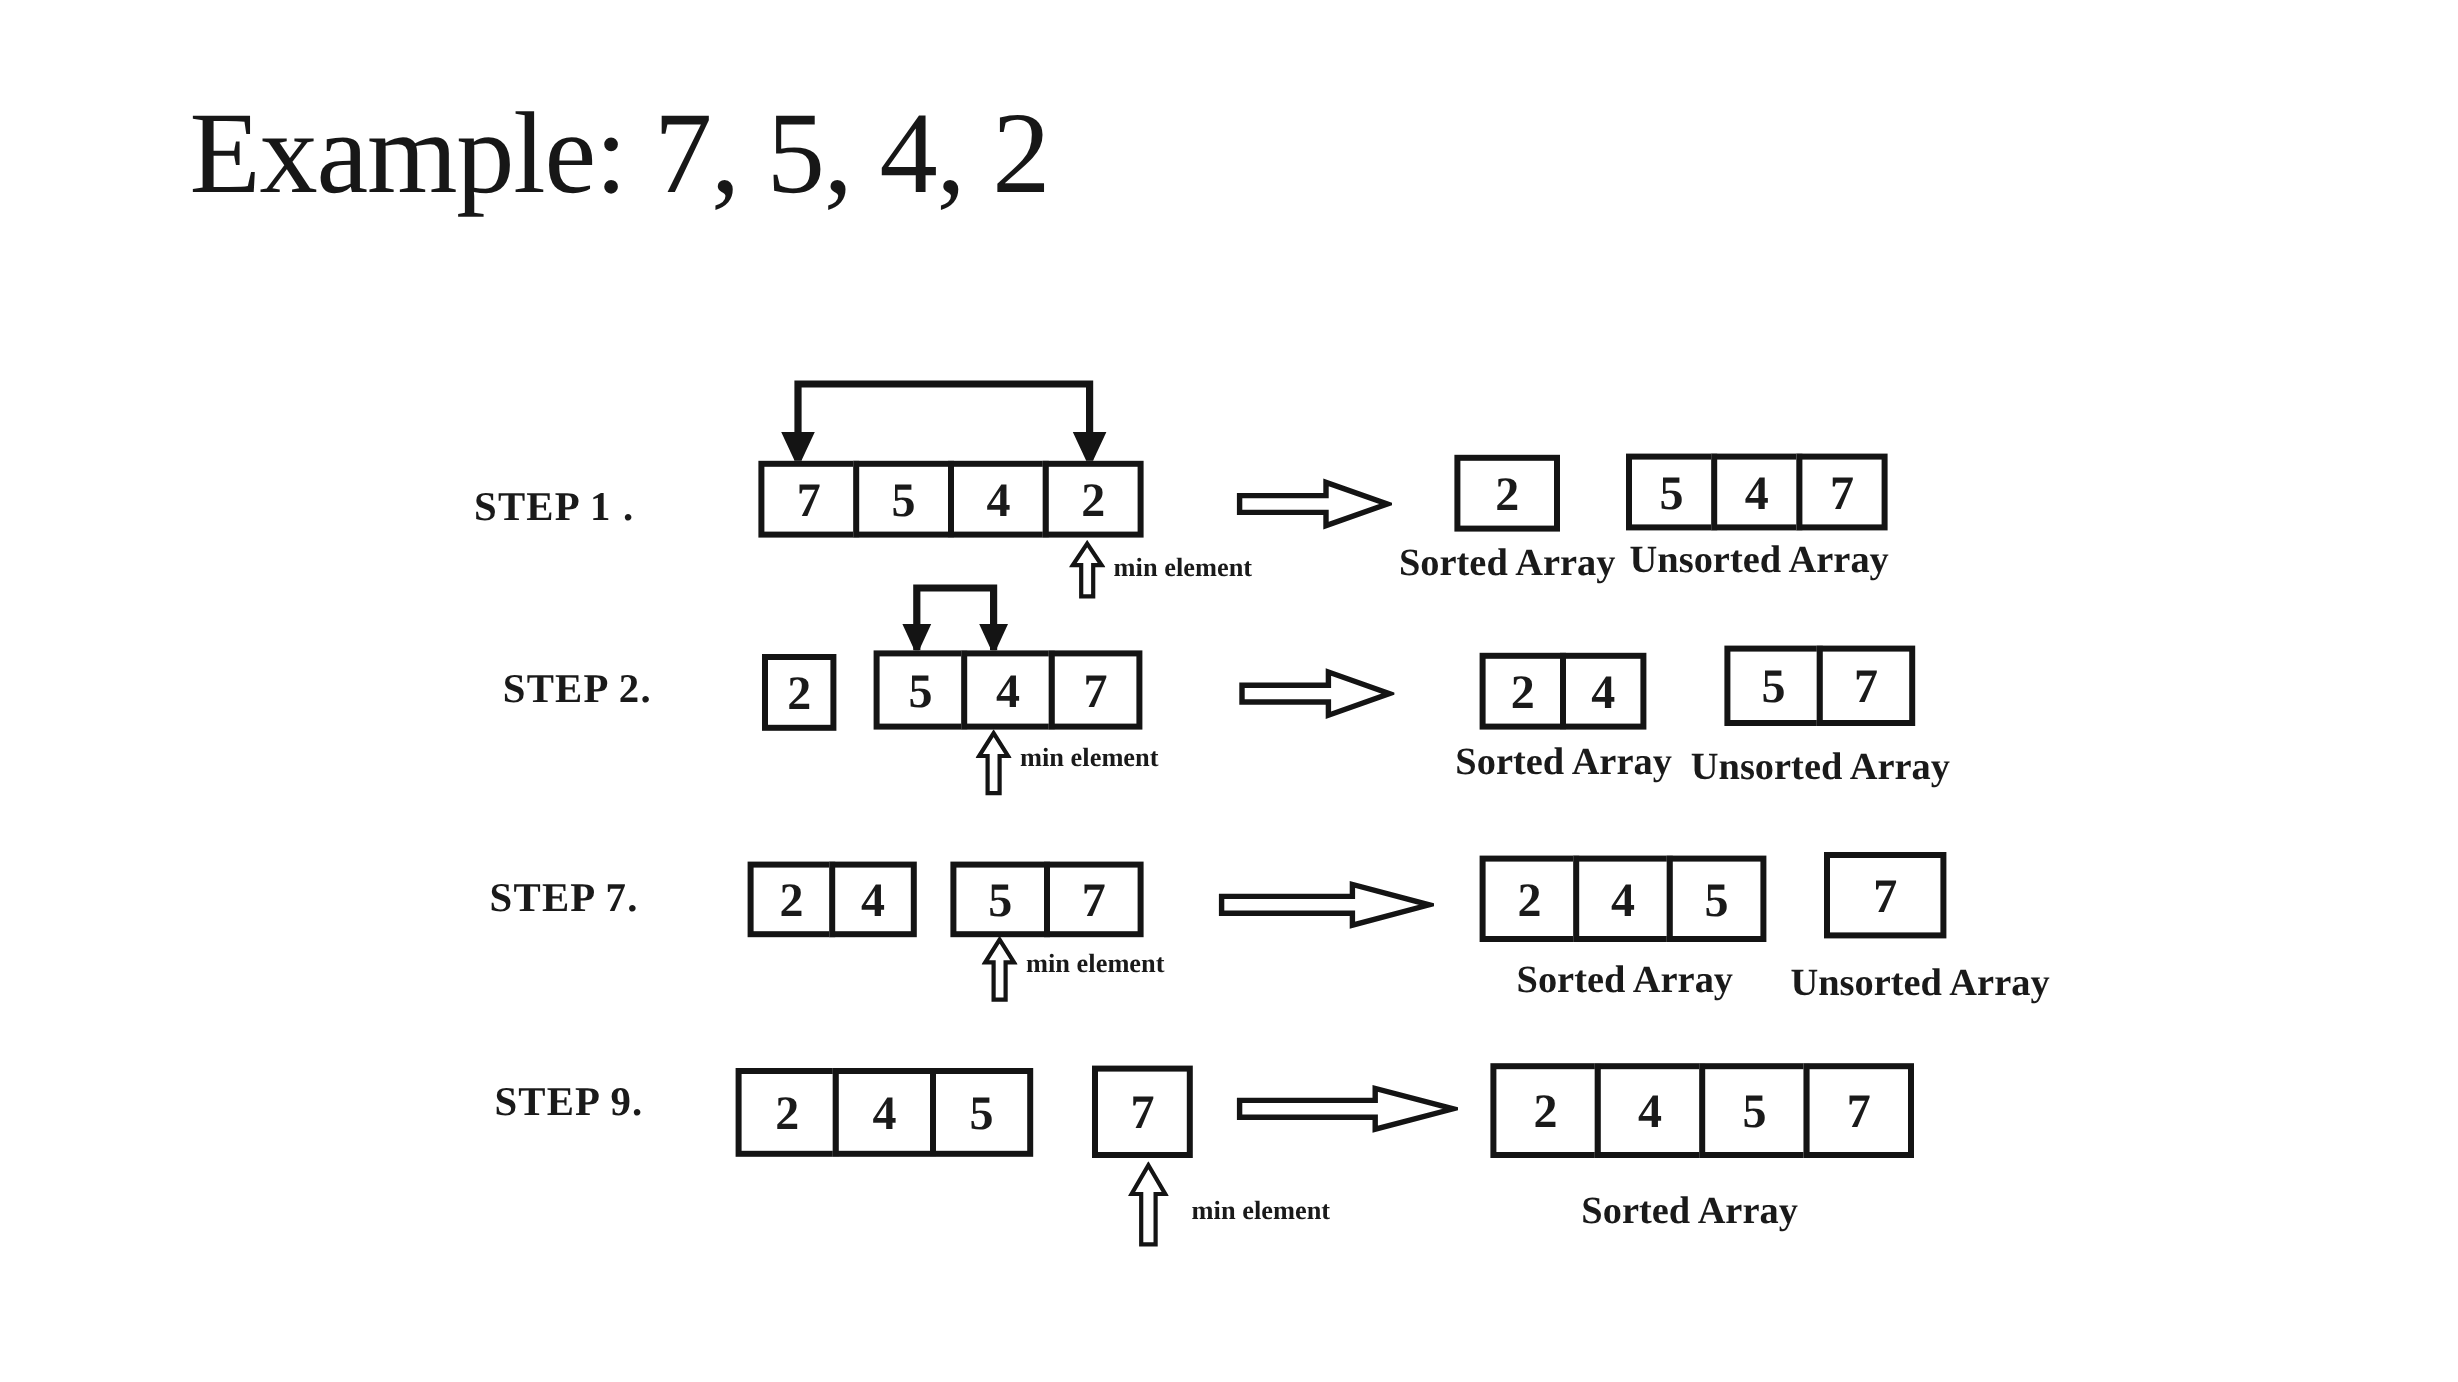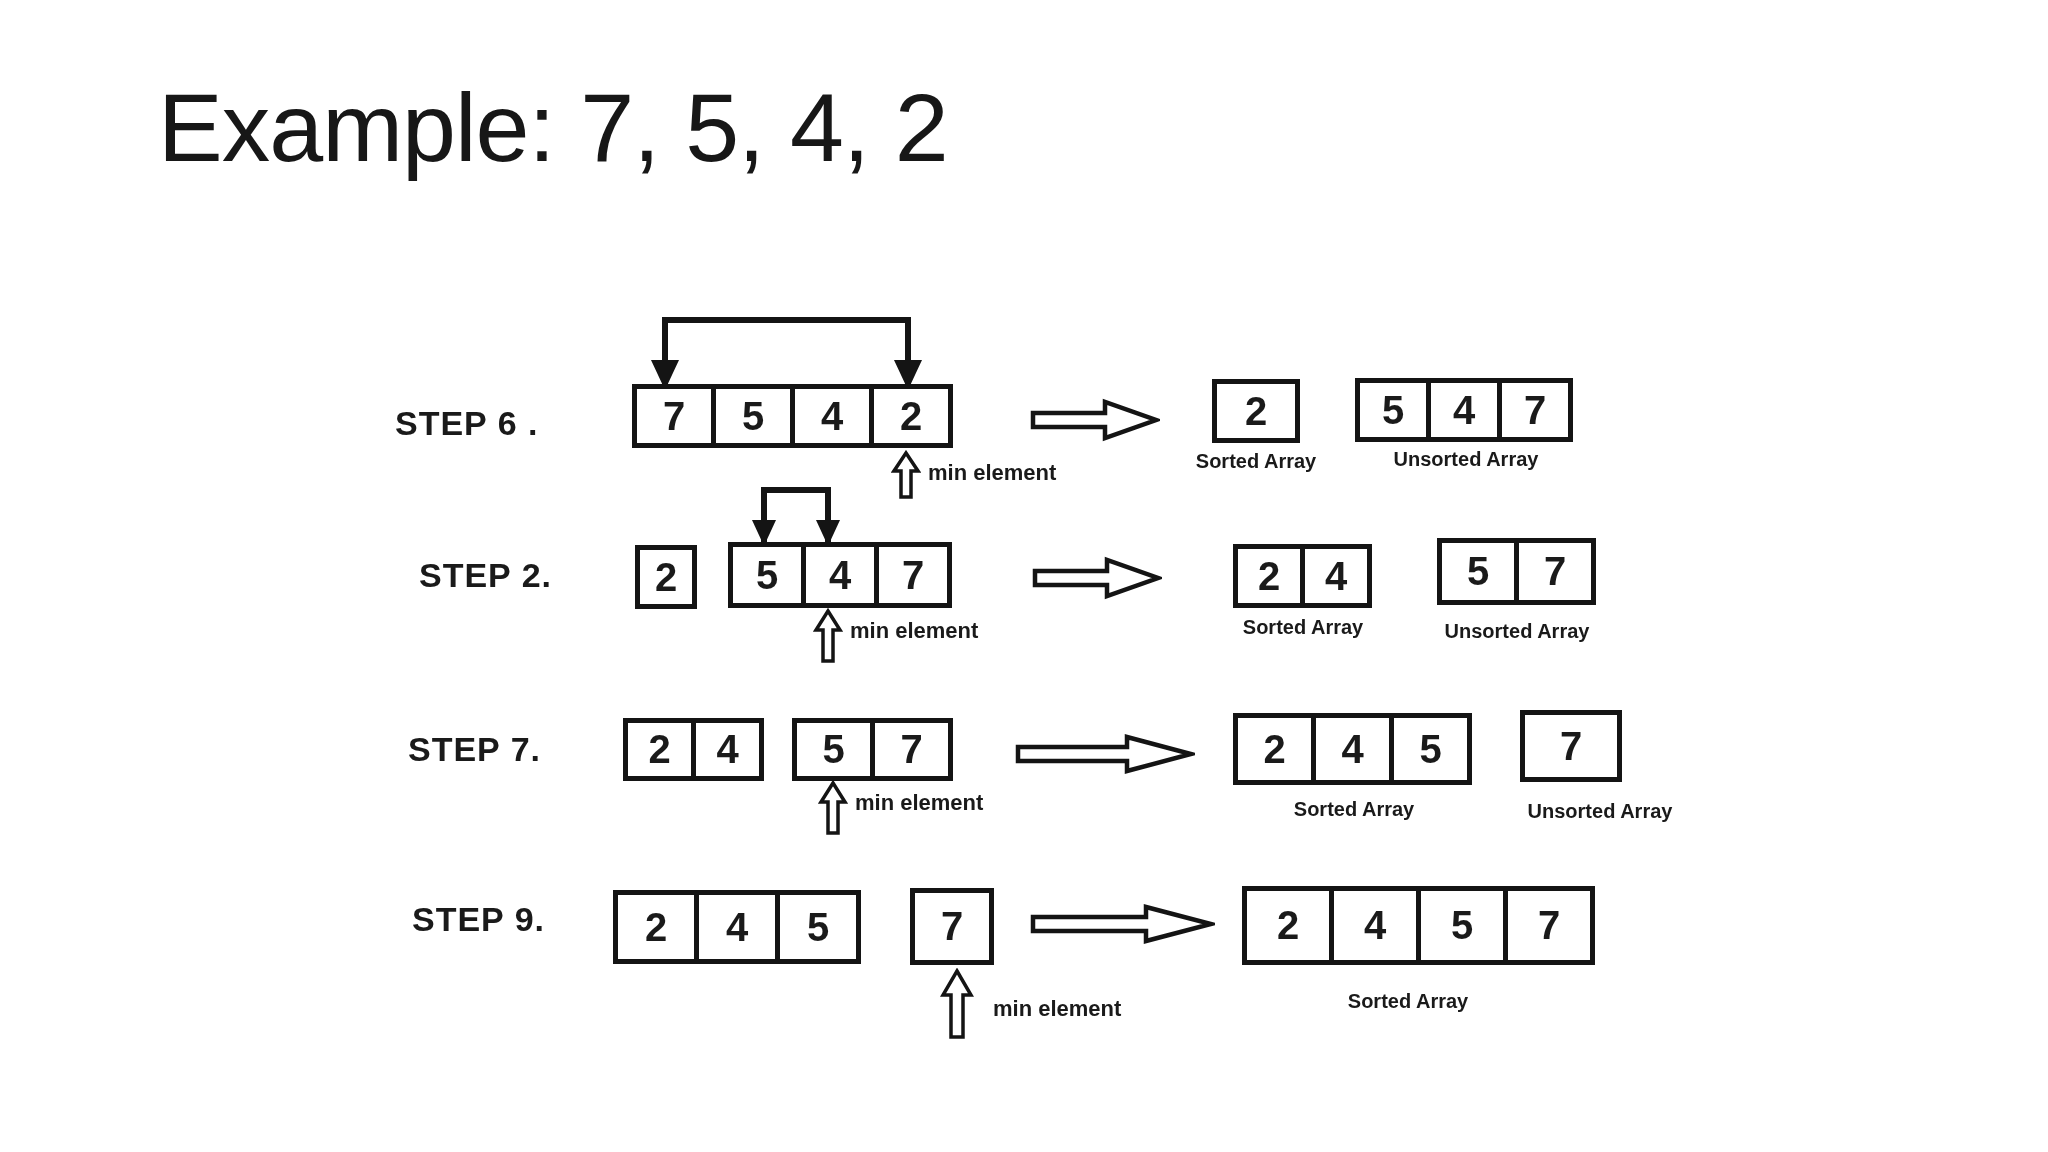--- a/index.html
+++ b/index.html
@@ -1,21 +1,21 @@
 <!DOCTYPE html>
 <html><head>
 <meta charset="utf-8">
 <style>
   html,body { margin:0; padding:0; background:#ffffff; }
   .slide {
     position:relative;
     width:1839px; height:1152px;
     background:#ffffff;
     overflow:hidden;
-    font-family:Liberation Sans, sans-serif;
+    font-family:Liberation Serif, serif;
     color:#141414;
   }
   .title {
     position:absolute;
     left:158px; top:72px;
     font-size:97px;
     font-weight:400;
     letter-spacing:-1px;
     color:#171717;
     white-space:nowrap;
@@ -41,21 +41,21 @@
     align-items:center;
     justify-content:center;
     font-size:40px;
     font-weight:700;
     color:#1a1a1a;
   }
   .cell + .cell { margin-left:-5px; }
   .arr-label {
     position:absolute;
     transform:translateX(-50%);
-    font-size:20px;
+    font-size:32px;
     font-weight:700;
     white-space:nowrap;
     color:#1a1a1a;
   }
   .min-label {
     position:absolute;
     font-size:22px;
     font-weight:700;
     white-space:nowrap;
     color:#1a1a1a;
@@ -63,21 +63,21 @@
   .deco { position:absolute; }
   .deco svg { display:block; }
 </style>
 </head>
 <body>
 
 <div class="slide">
 
   <div class="title">Example: 7, 5, 4, 2</div>
 
-  <div class="step-label" style="left:395px; top:404px;">STEP 6 .</div>
+  <div class="step-label" style="left:395px; top:404px;">STEP 1 .</div>
 
   <div class="deco" style="left:645px; top:306px;">
     <svg width="290" height="86" viewBox="0 0 290 86">
       <path d="M20 78 L20 14 L263 14 L263 78" fill="none" stroke="#141414" stroke-width="6"></path>
       <polygon points="6,54 34,54 20,84" fill="#141414"></polygon>
       <polygon points="249,54 277,54 263,84" fill="#141414"></polygon>
     </svg>
   </div>
 
   <div class="group" style="left:632px; top:384px; height:64px;">

